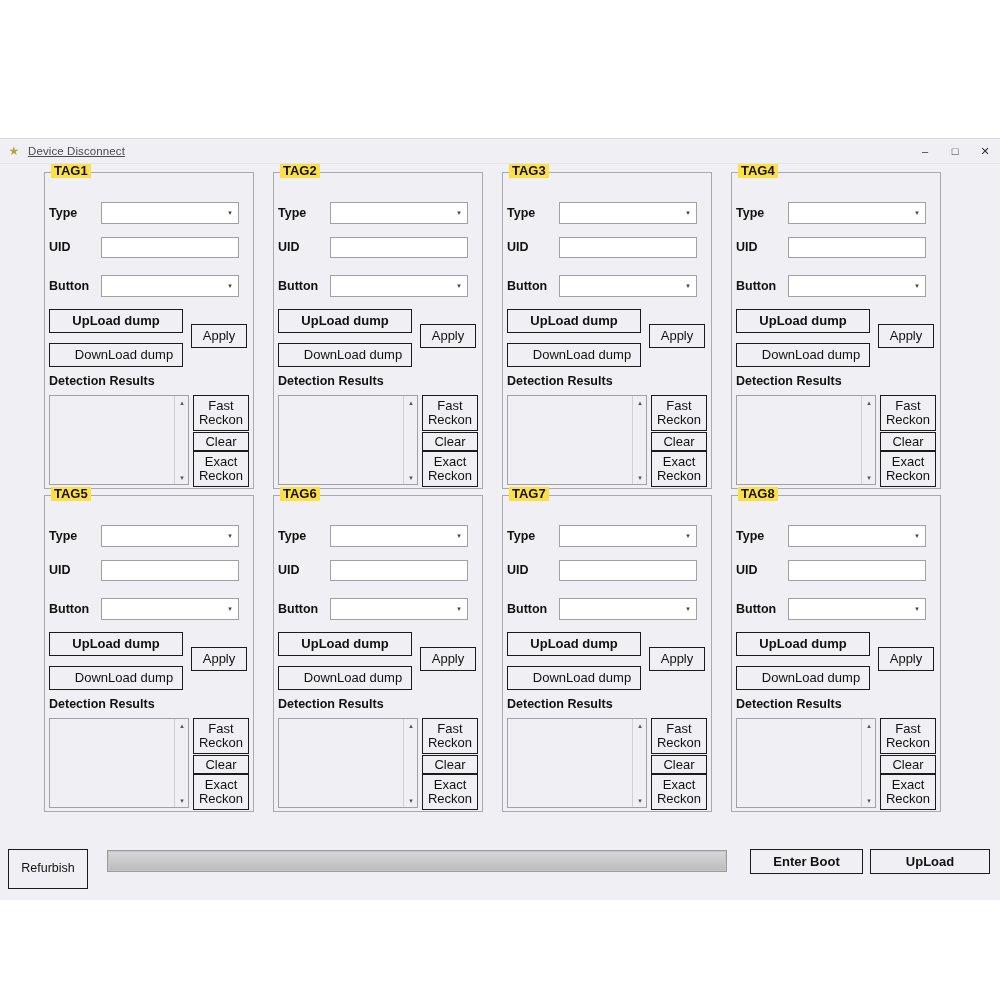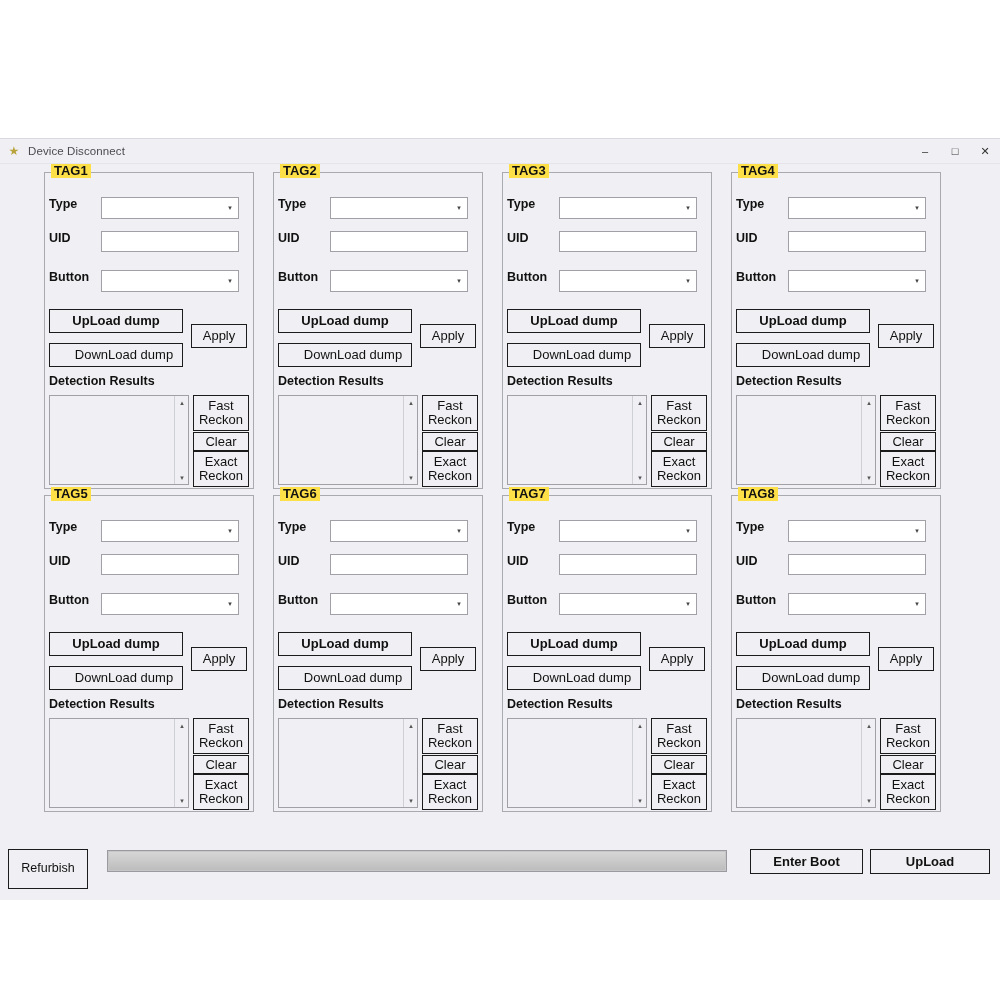--- a/index.html
+++ b/index.html
@@ -46,20 +46,21 @@
     width: 16px; height: 16px;
     font-size: 12px;
     line-height: 16px;
     text-align: center;
     color: #b8a43a;
   }
   .titlebar .title-text {
     font-size: 11.5px;
     color: #4b4b50;
     letter-spacing: 0.1px;
+    text-decoration: underline;
   }
   .win-buttons {
     position: absolute;
     right: 0;
     top: 0;
     height: 24px;
     display: flex;
     align-items: center;
   }
   .win-btn {
@@ -103,20 +104,21 @@
     font-size: 13px;
     font-weight: bold;
     color: #111;
     line-height: 14px;
   }
 
   .field-row {
     position: absolute;
     left: 4px;
     display: flex;
+    align-items: center;
     height: 32px;
   }
   .field-label {
     font-size: 12.5px;
     font-weight: bold;
     color: #111;
     width: 52px;
     flex: 0 0 auto;
   }
   .combo {

